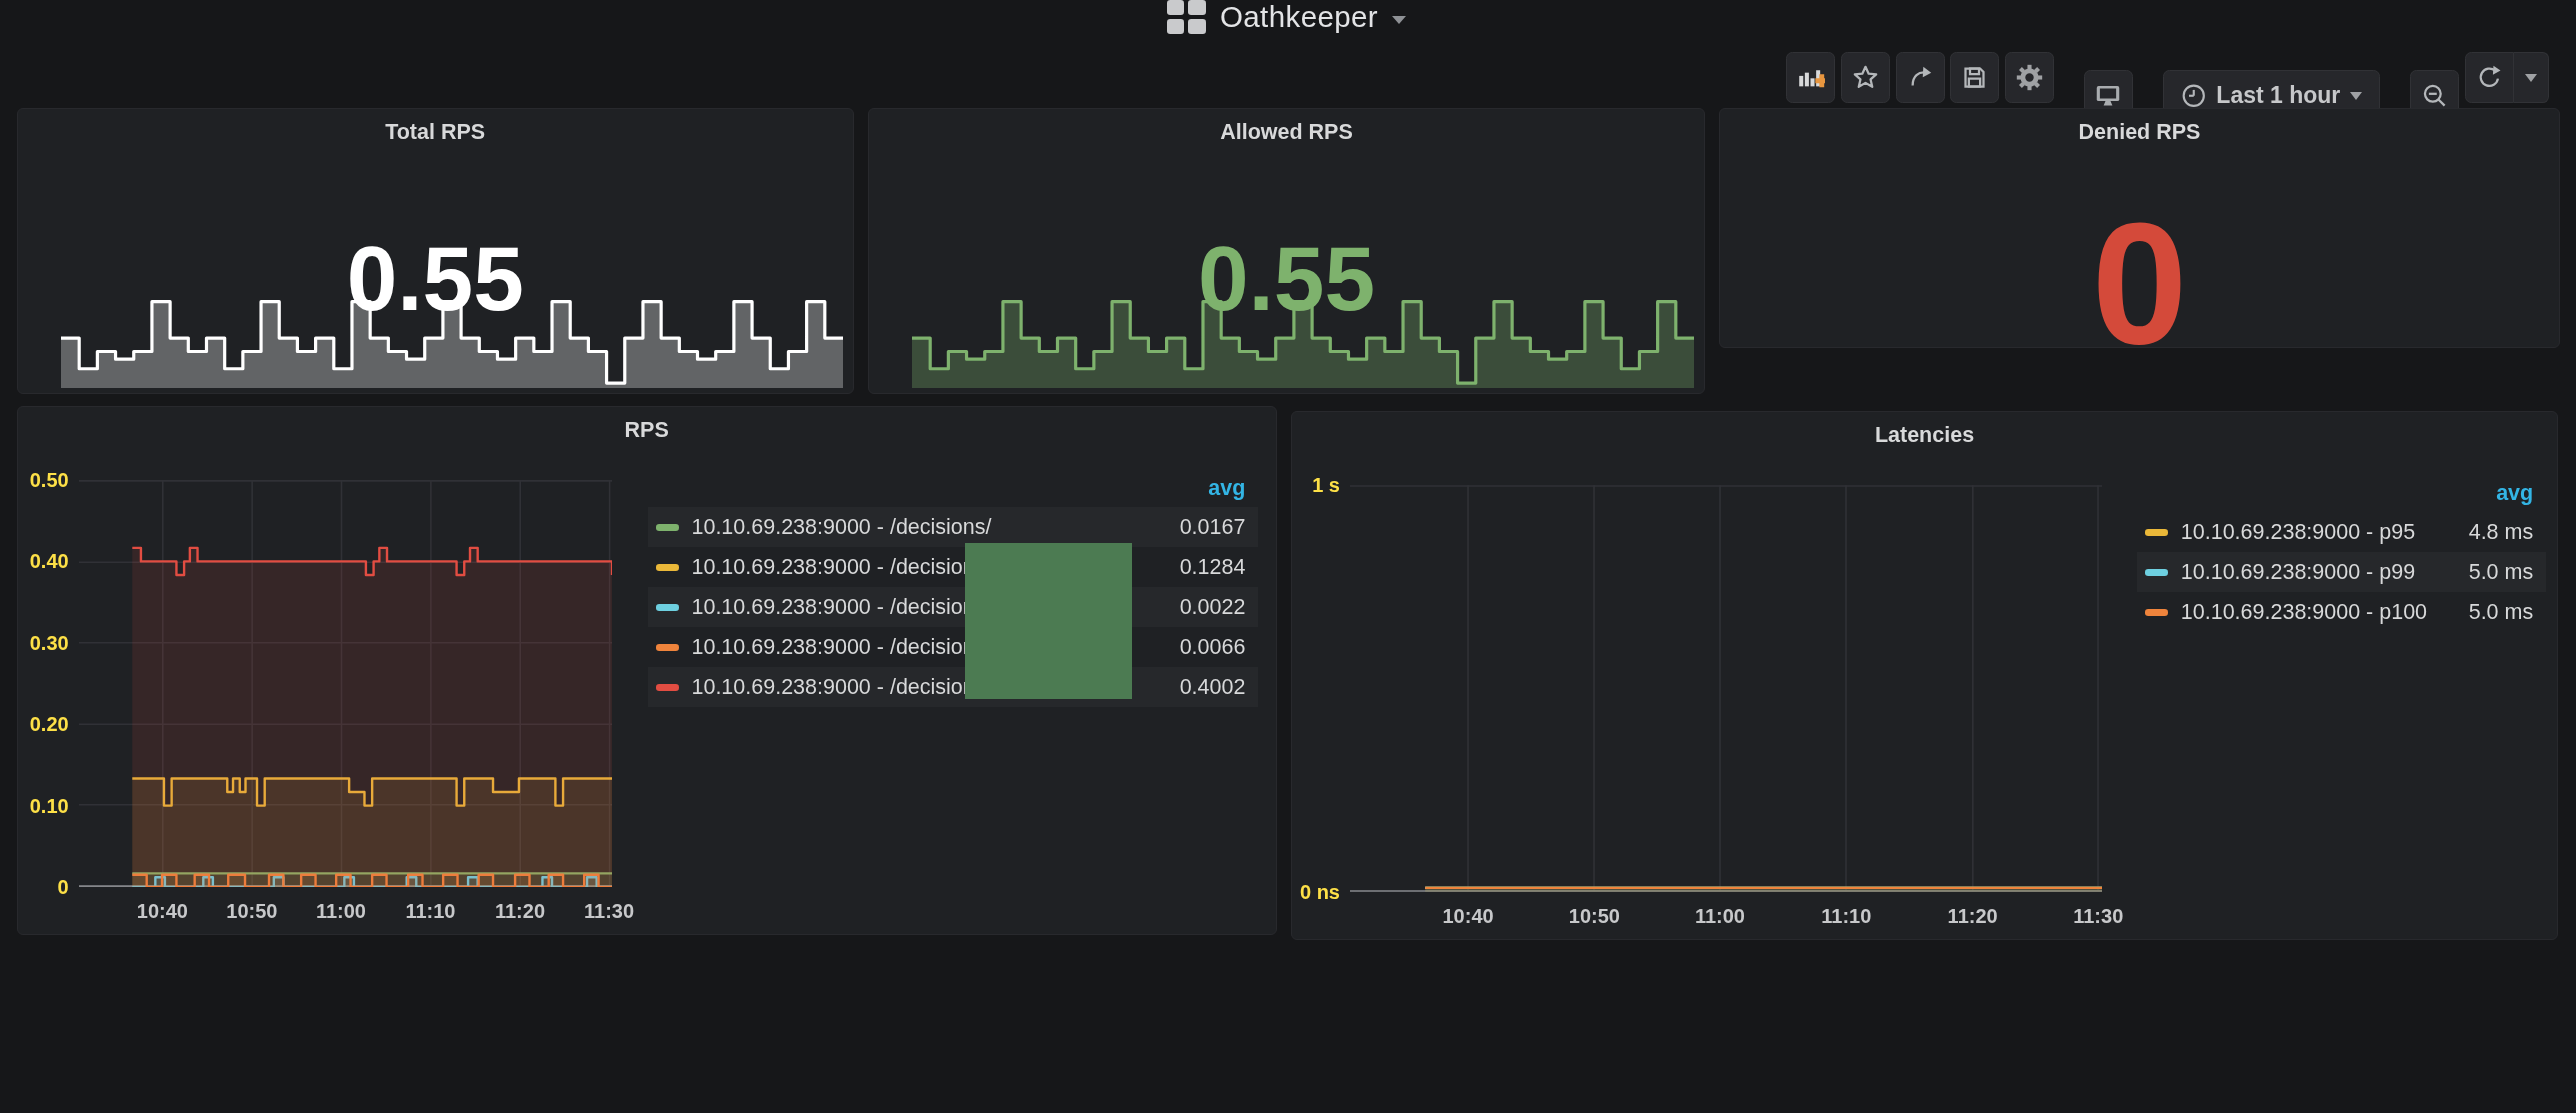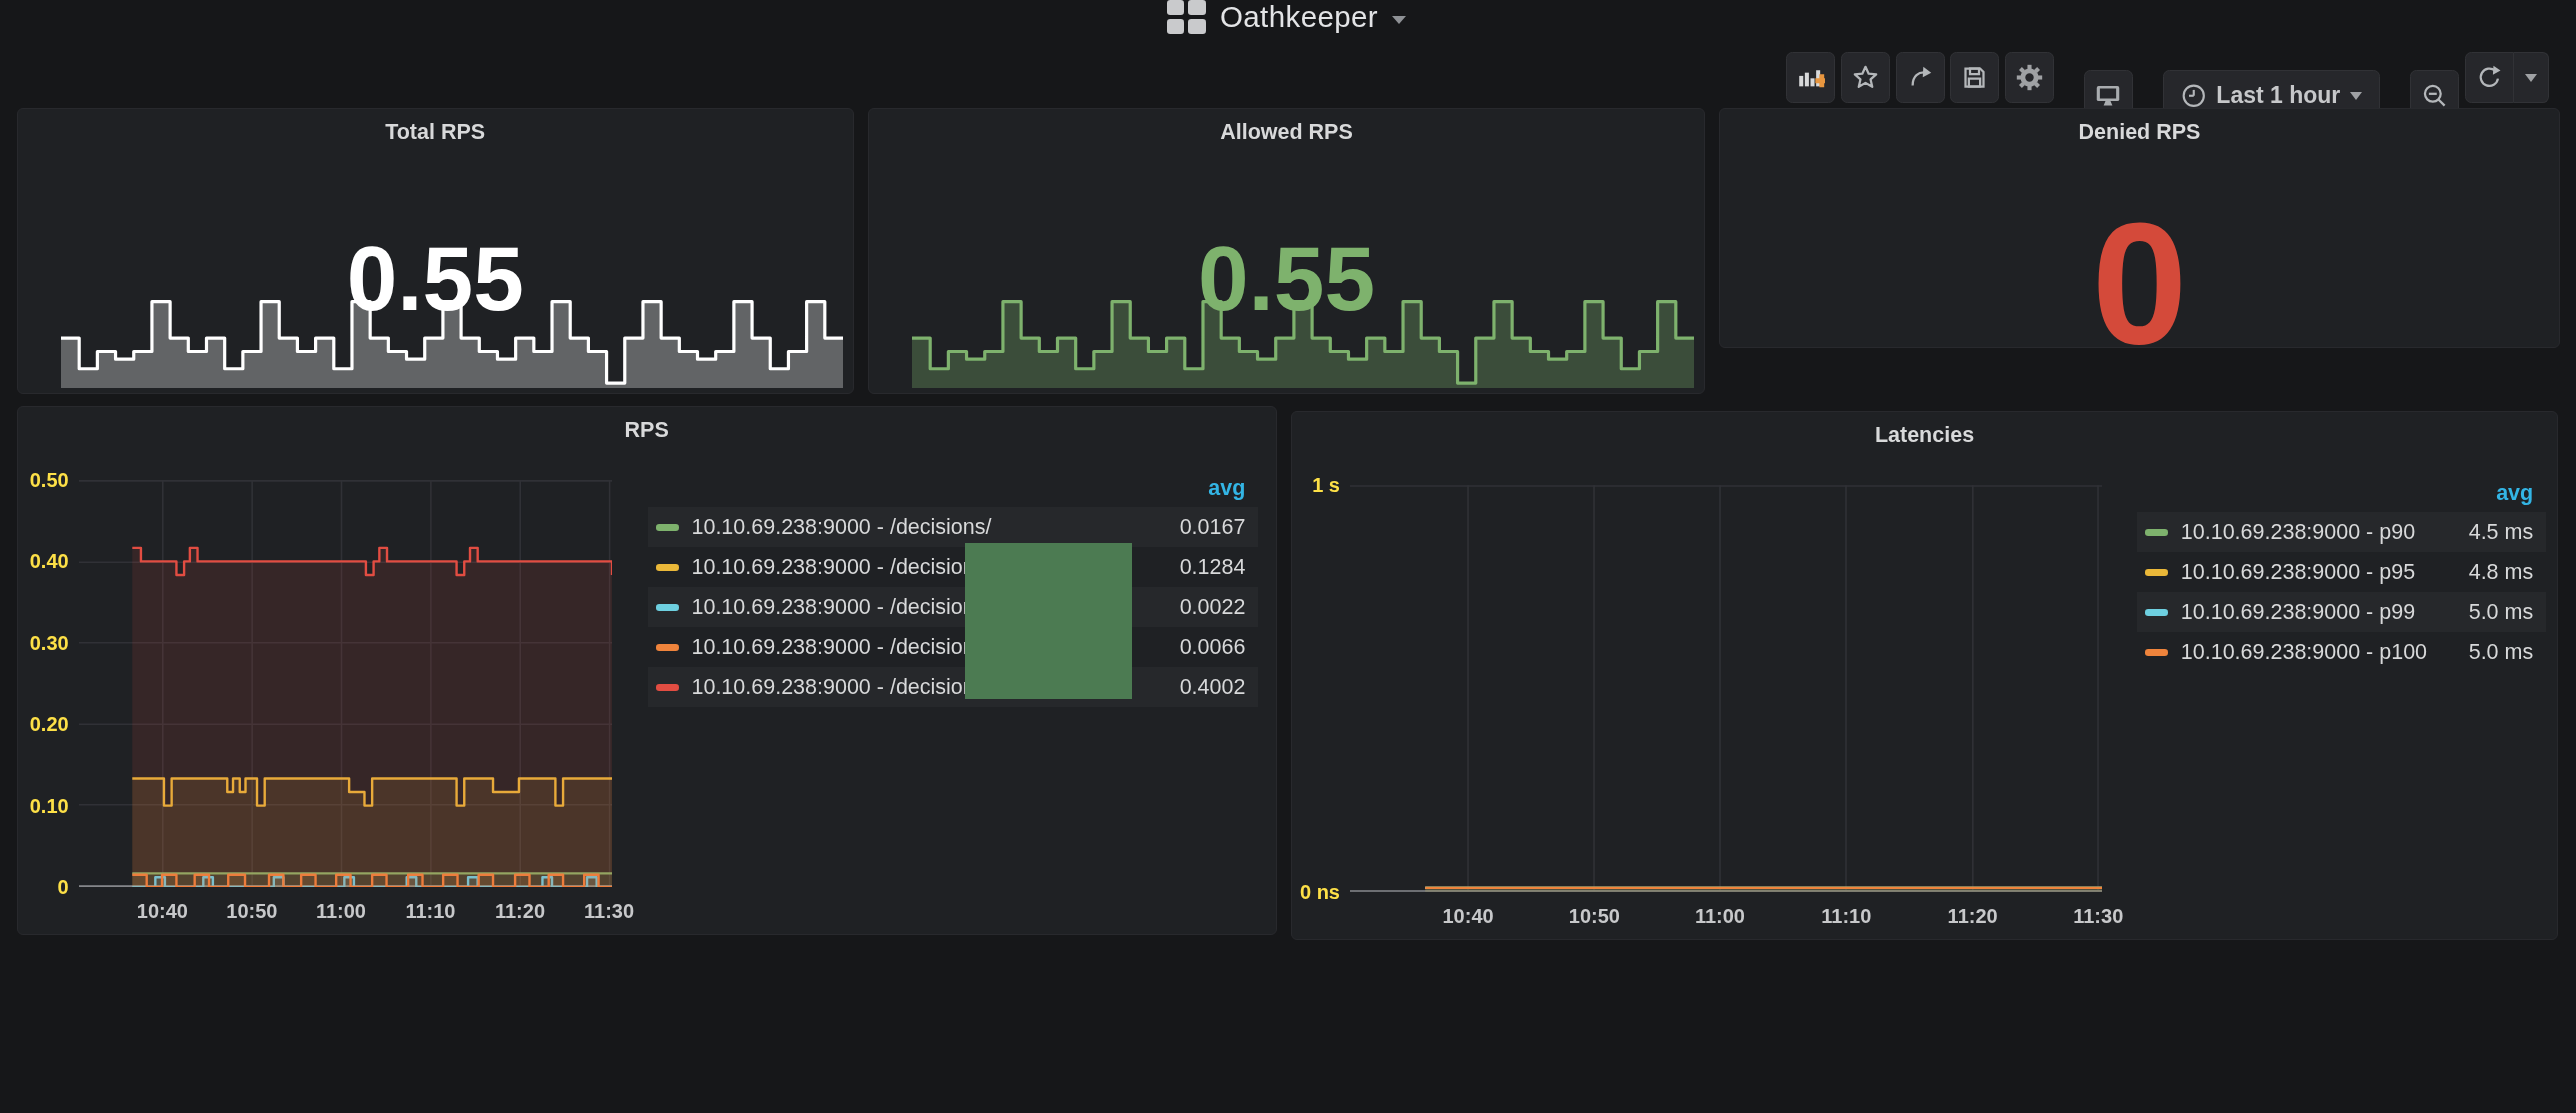--- a/index.html
+++ b/index.html
@@ -313,25 +313,20 @@
       <span style="left: 32.5%;">10:50</span>
       <span style="left: 49.2%;">11:00</span>
       <span style="left: 66%;">11:10</span>
       <span style="left: 82.8%;">11:20</span>
       <span style="left: 99.5%;">11:30</span>
     </div>
   <div class="legend" id="lat-legend">
       <div class="legend-header">
         <span>avg</span>
       </div>
-      <div class="legend-row odd">
-        <span class="legend-swatch" style="background: rgb(126, 178, 109);"></span>
-        <span class="legend-label">10.10.69.238:9000 - p90</span>
-        <span class="legend-value">4.5 ms</span>
-      </div>
       <div class="legend-row">
         <span class="legend-swatch" style="background: rgb(234, 184, 57);"></span>
         <span class="legend-label">10.10.69.238:9000 - p95</span>
         <span class="legend-value">4.8 ms</span>
       </div>
       <div class="legend-row odd">
         <span class="legend-swatch" style="background: rgb(110, 208, 224);"></span>
         <span class="legend-label">10.10.69.238:9000 - p99</span>
         <span class="legend-value">5.0 ms</span>
       </div>

